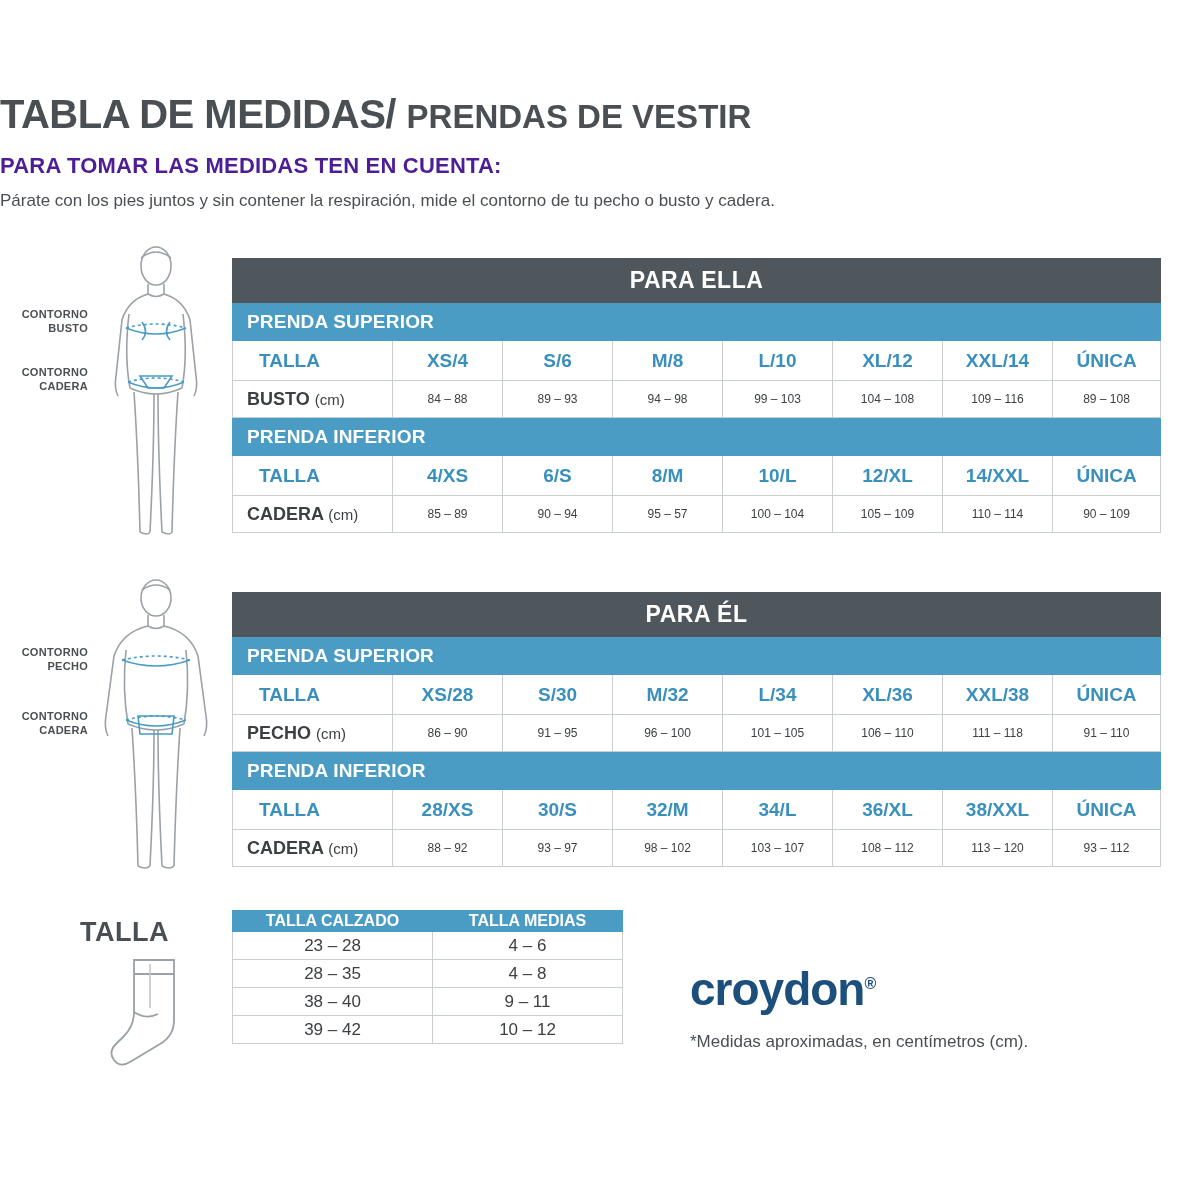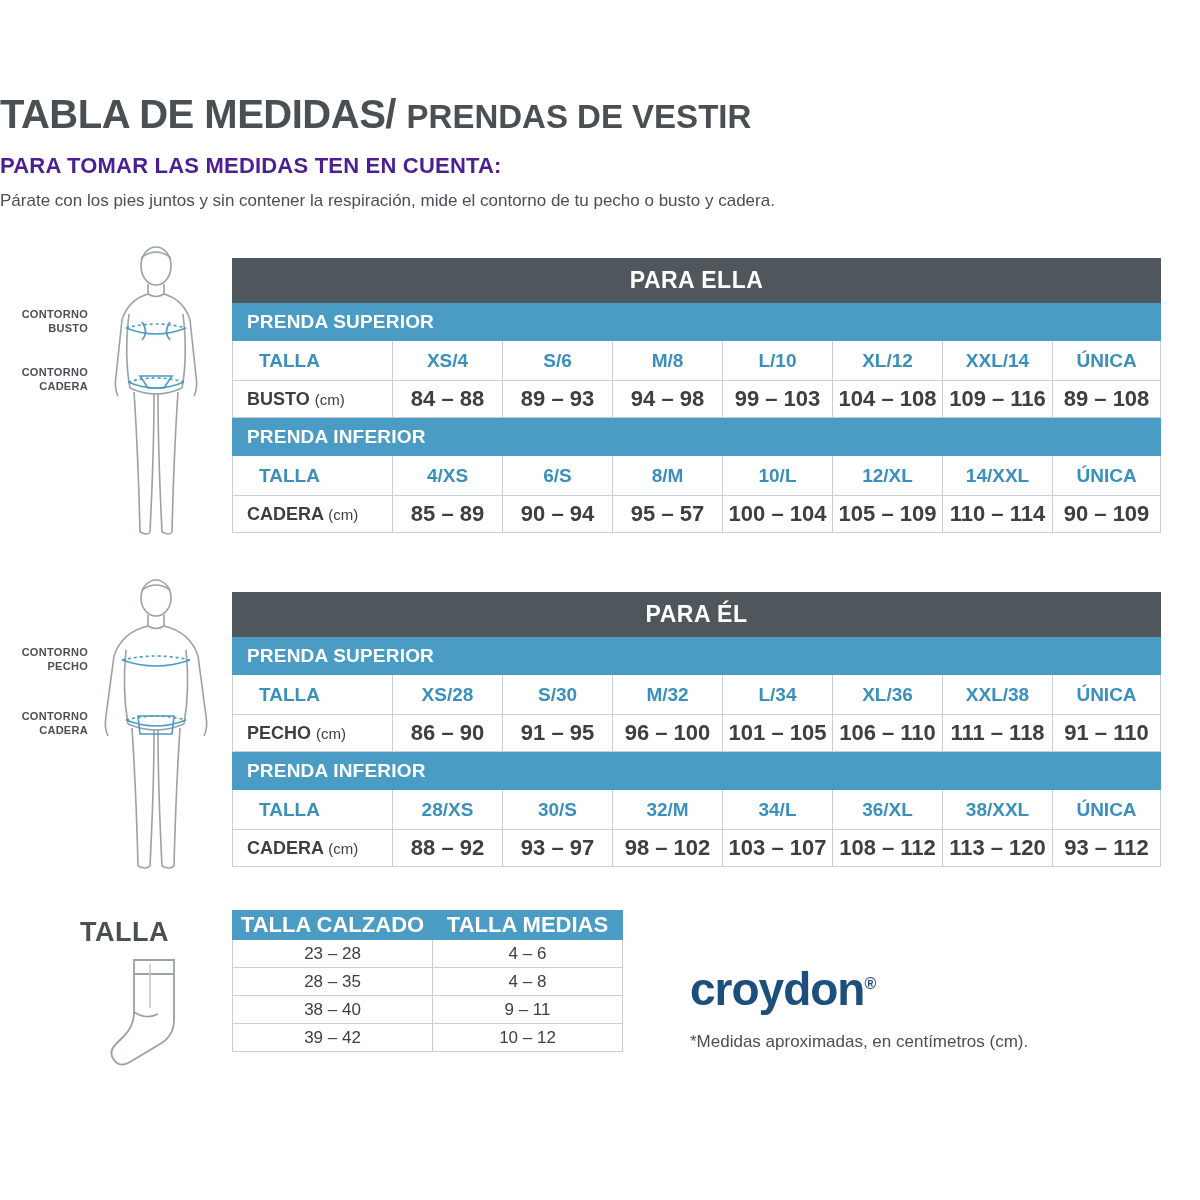--- a/index.html
+++ b/index.html
@@ -98,21 +98,21 @@
     letter-spacing: 0.2px;
   }
   .row-talla td {
     color: #3a90bd;
     font-weight: bold;
     font-size: 19px;
     height: 40px;
   }
   .row-talla td.lbl { text-align: left; padding-left: 26px; }
   .row-val td.lbl { text-align: left; padding-left: 14px; font-weight: bold; font-size: 18px; margin-left: 21px; }
-  .row-val td { font-weight: bold; font-size: 22px; }
+  .row-val td { font-weight: normal; font-size: 12px; }
   .row-val td.lbl .unit { font-weight: normal; font-size: 15px; }
 
   .tbl-ella { left: 232px; top: 258px; width: 928px; }
   .tbl-el   { left: 232px; top: 592px; width: 928px; }
 
   
   .medias-title {
     position: absolute;
     left: 80px; top: 917px;
     font-size: 27px; font-weight: bold;
@@ -130,21 +130,21 @@
     border: 1px solid #c9ced2;
     text-align: center;
     font-size: 17px;
     height: 28px;
     color: #3c4043;
   }
   .tbl-medias .mhead td {
     background: #4b9cc4;
     color: #ffffff;
     font-weight: bold;
-    font-size: 22px;
+    font-size: 16px;
     height: 20px;
     border-color: #4b9cc4;
   }
 
   .sock {
     position: absolute;
     left: 96px; top: 950px;
     width: 120px; height: 120px;
   }
 

